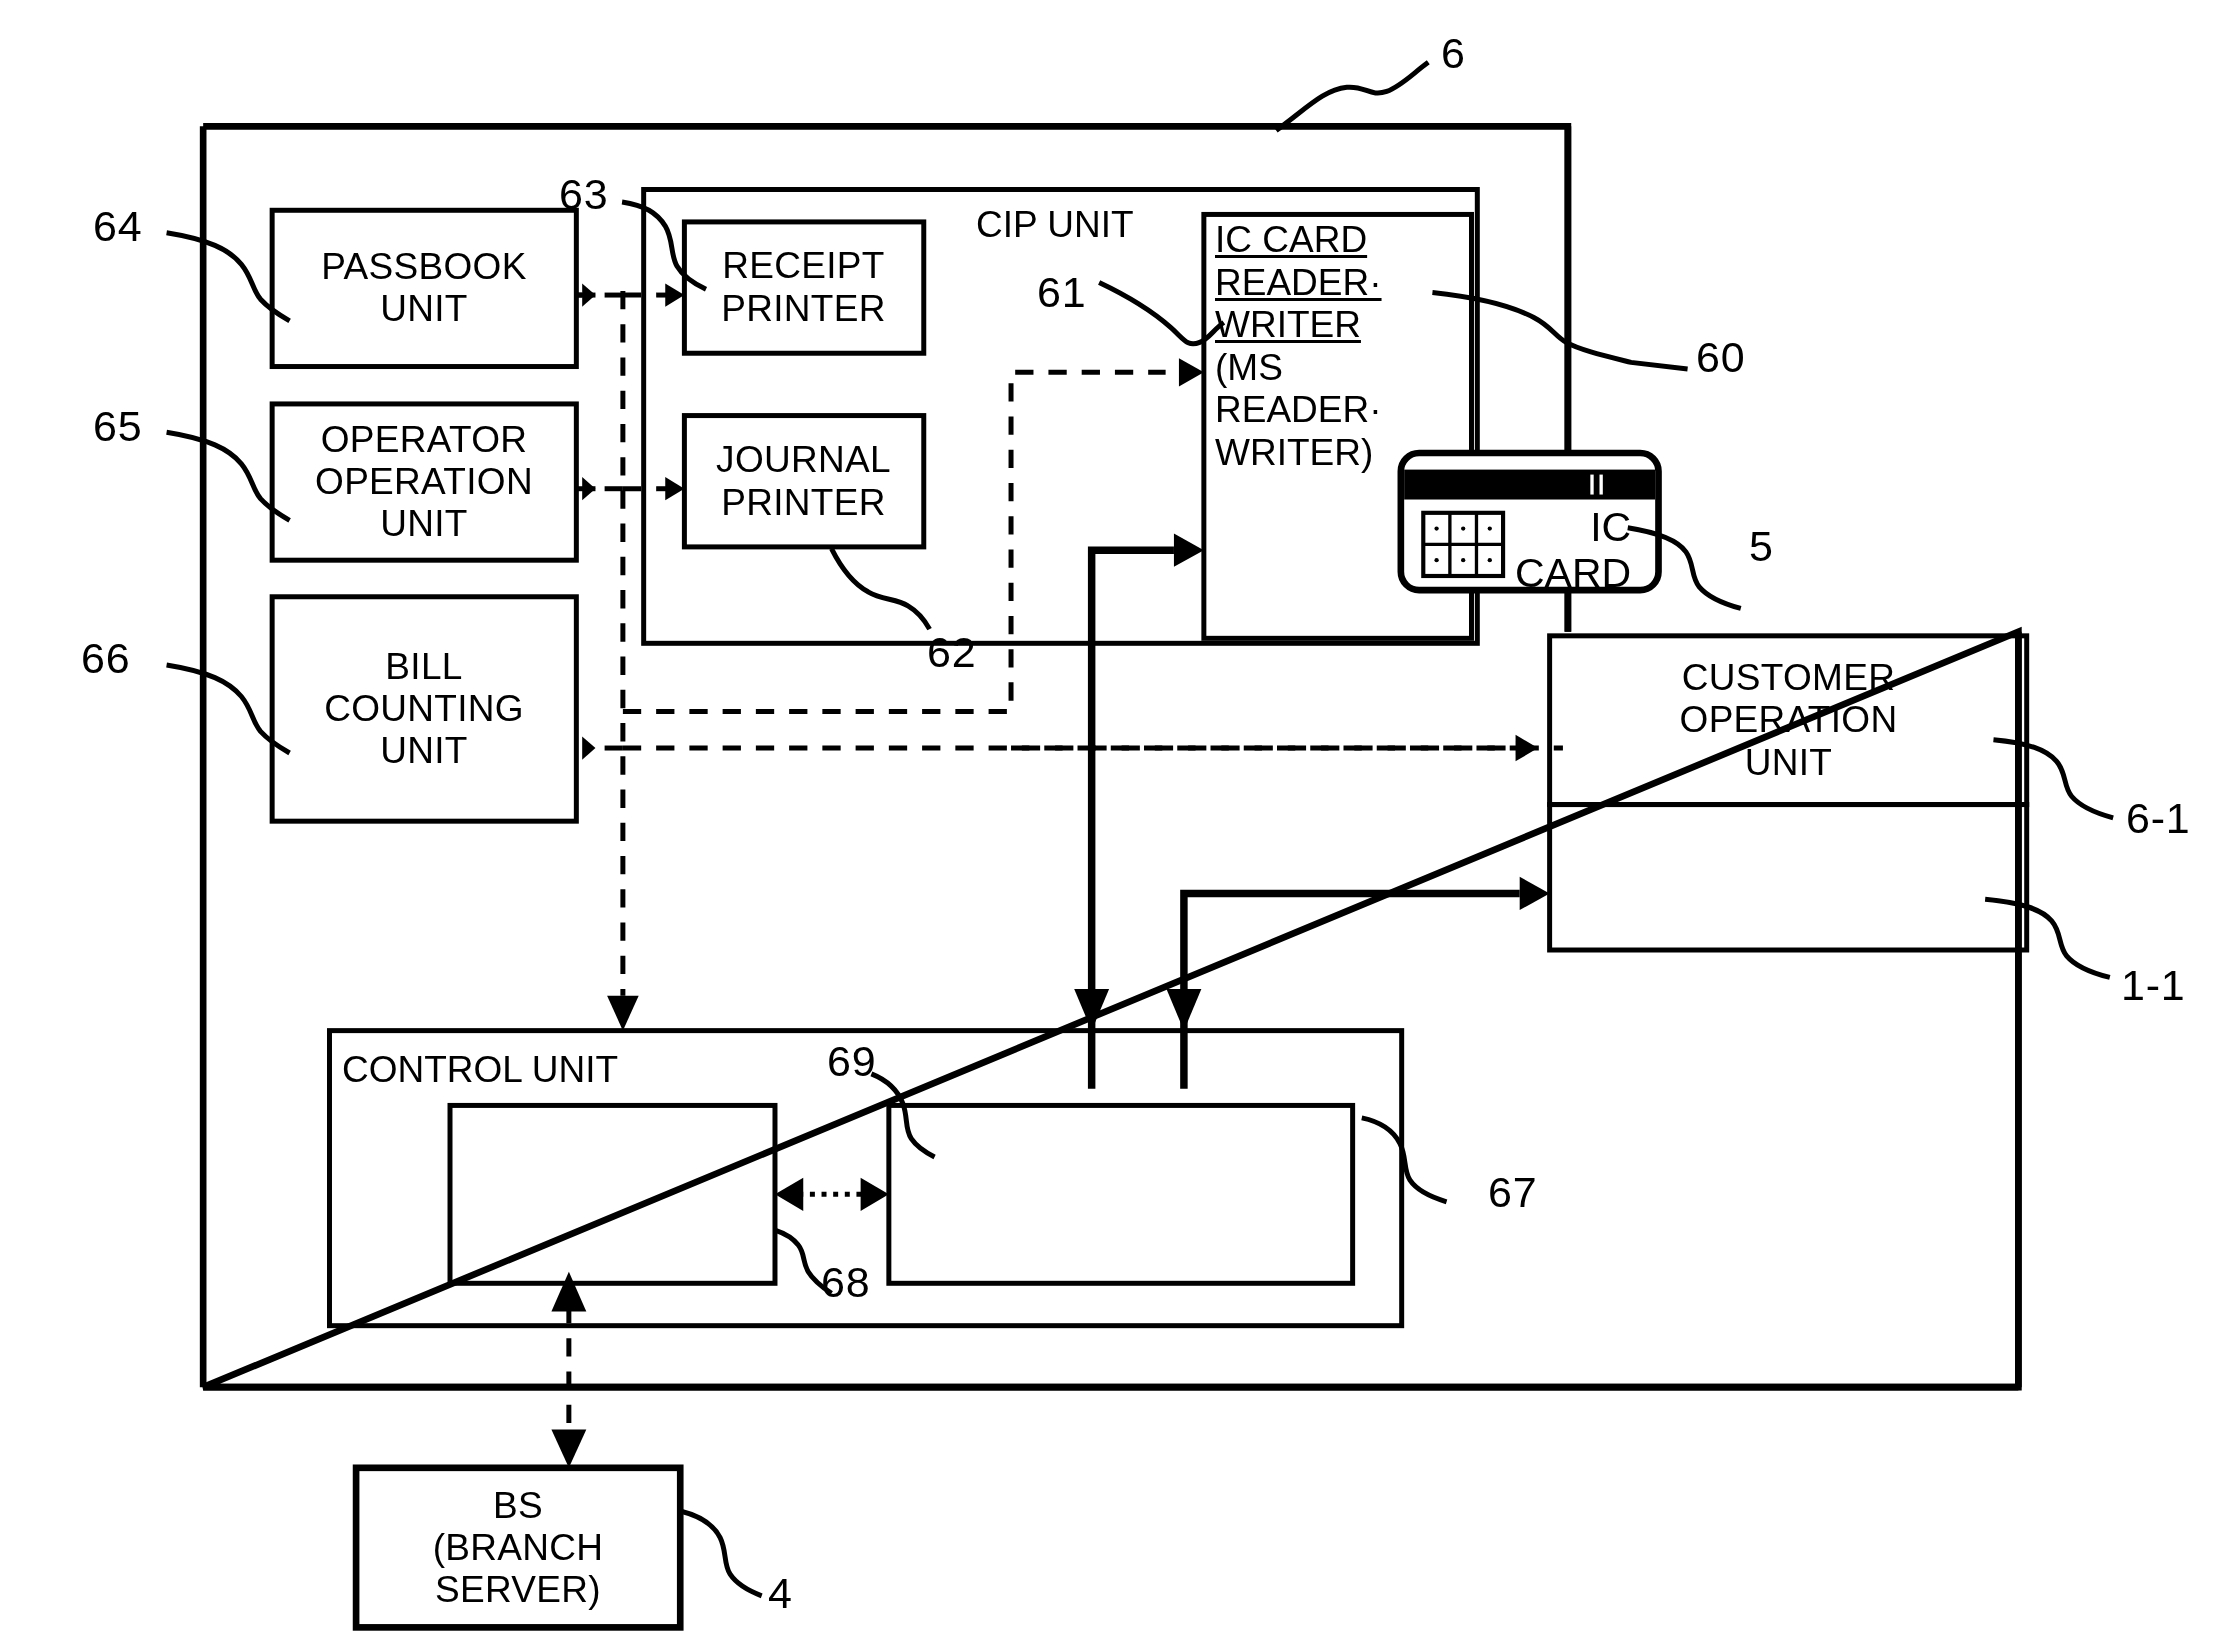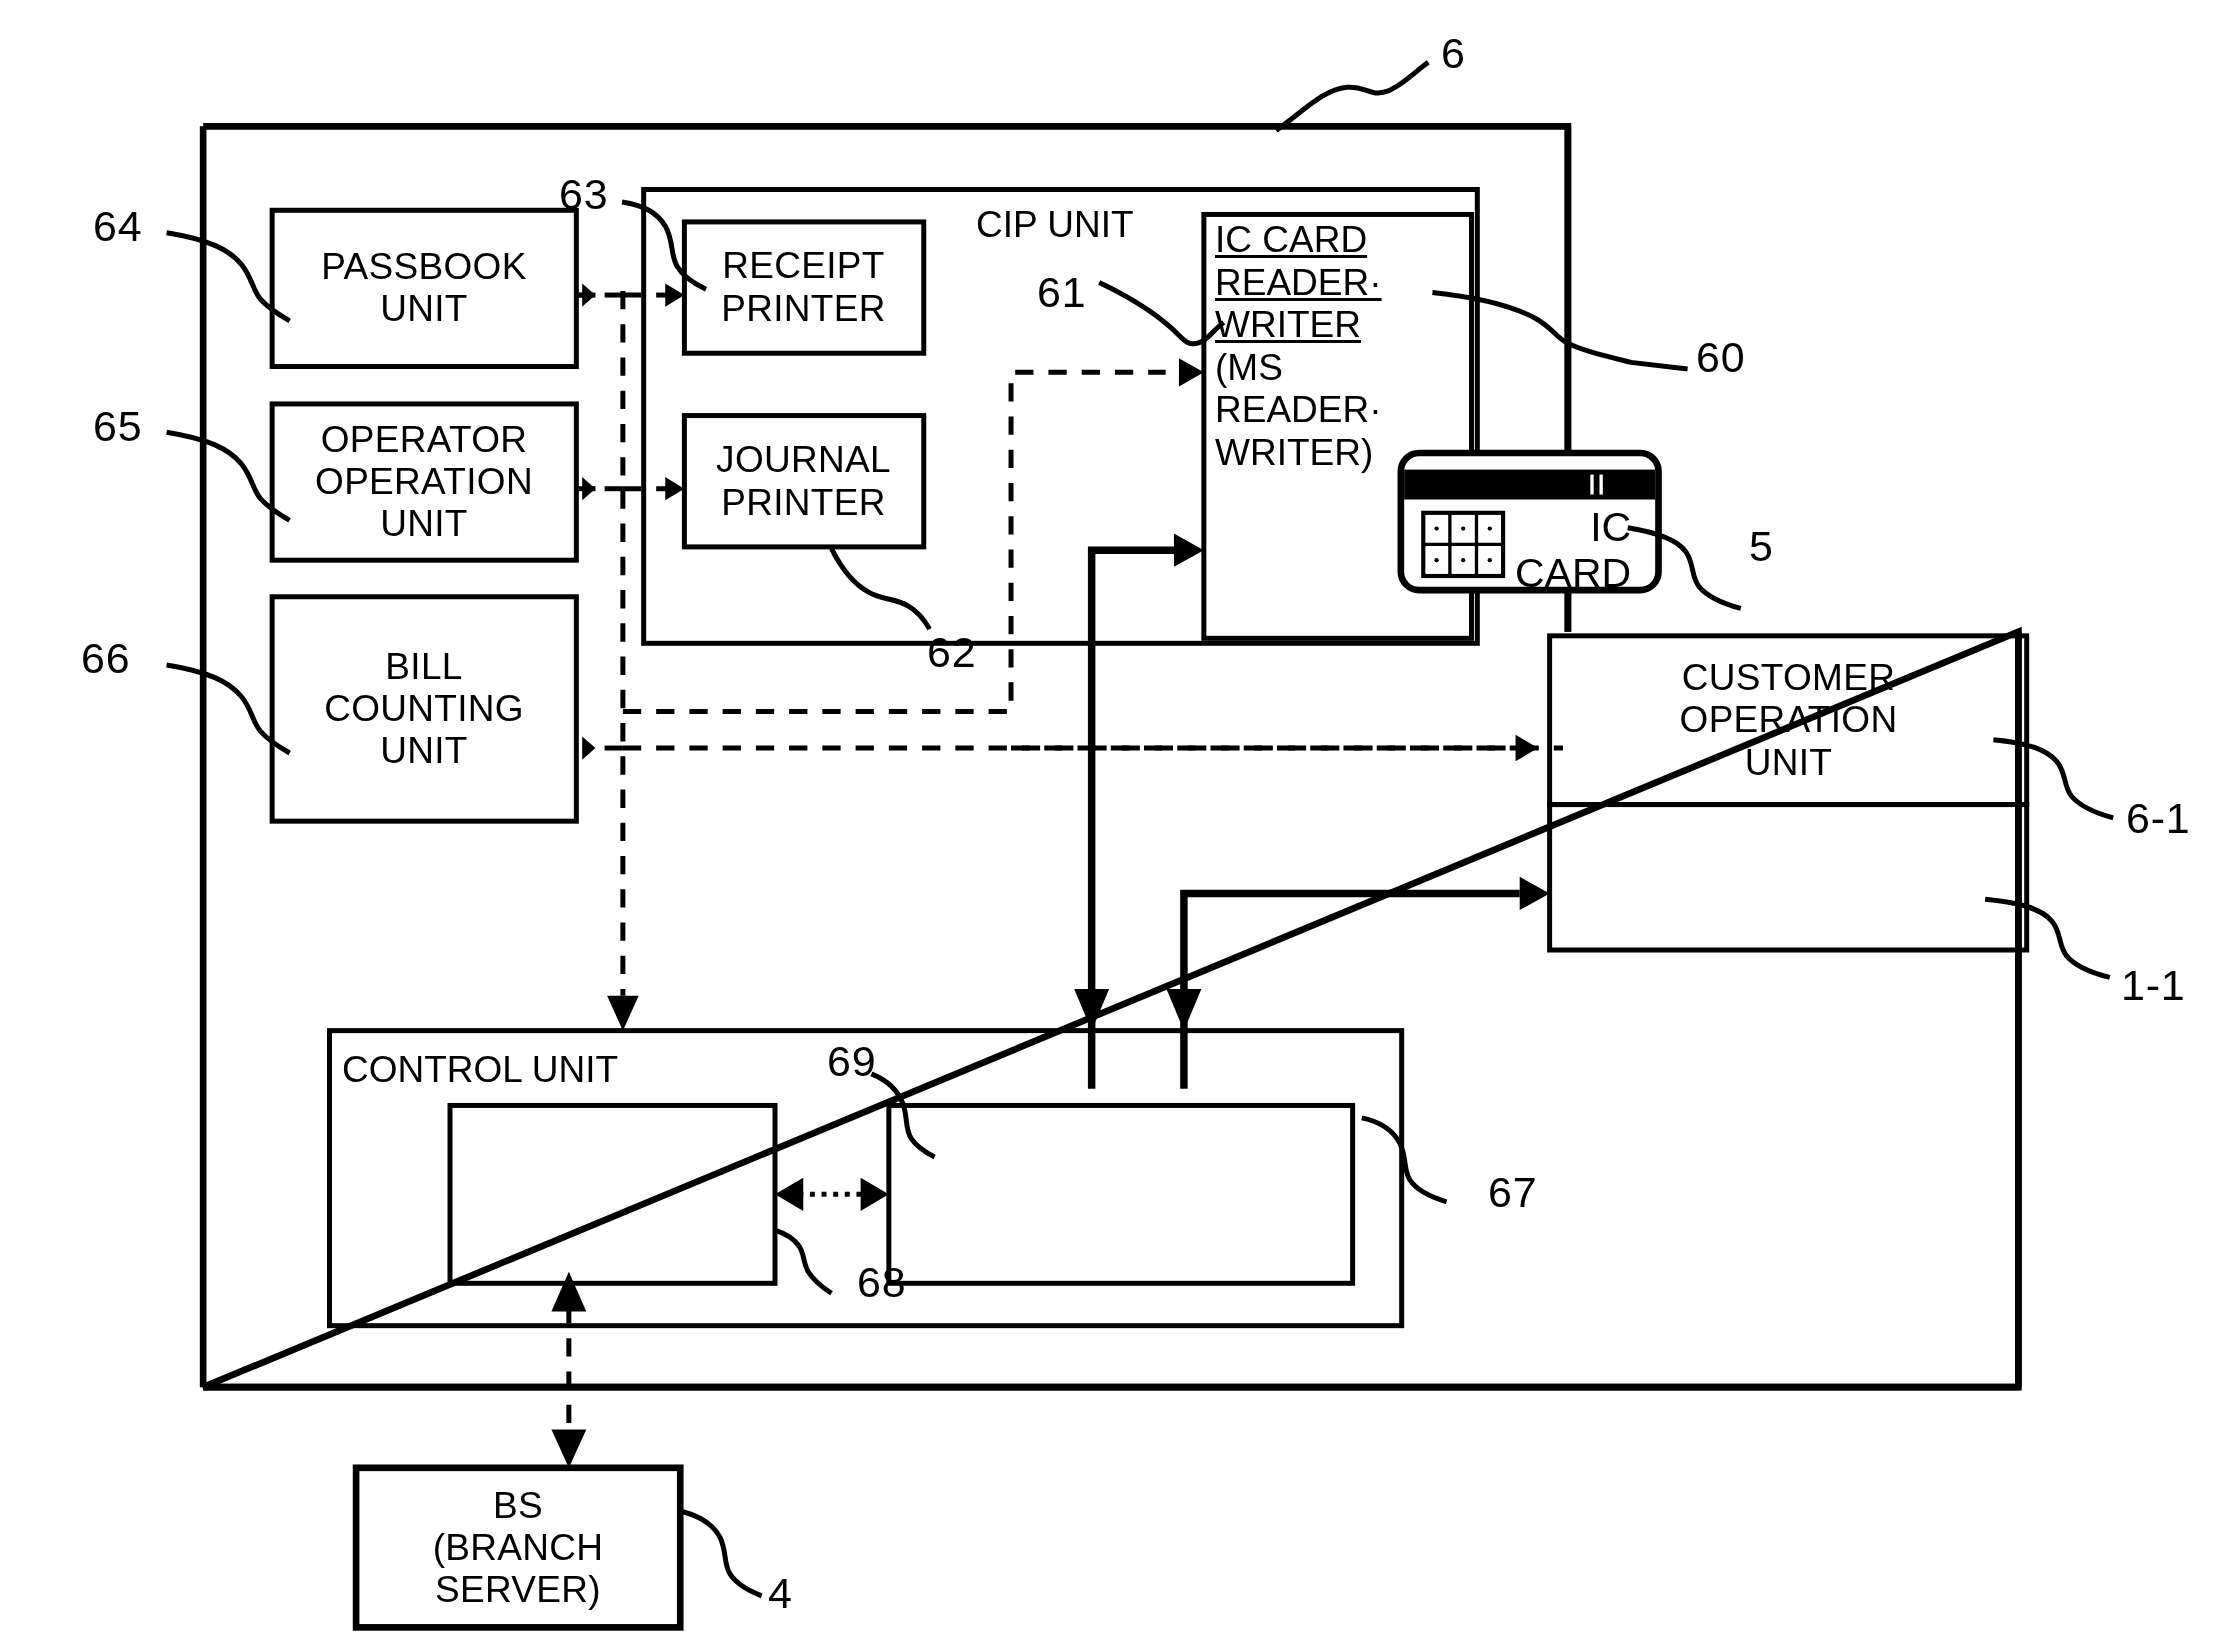--- a/index.html
+++ b/index.html
@@ -252,21 +252,21 @@
   <div class="ref-num" style="left:1749px; top:522px;">5</div>
 
   <div class="box-label" style="left:1550px; top:636px; width:477px; height:169px;">CUSTOMER
 OPERATION
 UNIT</div>
   <div class="ref-num" style="left:2126px; top:794px;">6-1</div>
   <div class="ref-num" style="left:2121px; top:954px;margin-top:7px;">1-1</div>
 
   <div class="plain-label" style="left:342px; top:1049px;">CONTROL UNIT</div>
   <div class="ref-num" style="left:827px; top:1037px;">69</div>
-  <div class="ref-num" style="left:821px; top:1258px;margin-left:36px;">68</div>
+  <div class="ref-num" style="left:821px; top:1258px;">68</div>
   <div class="ref-num" style="left:1455px; top:1168px;margin-left:33px;">67</div>
 
   <div class="box-label" style="left:356px; top:1468px; width:324px; height:160px;">BS
 (BRANCH
 SERVER)</div>
   <div class="ref-num" style="left:768px; top:1569px;">4</div>
 
 </div>
 
 

